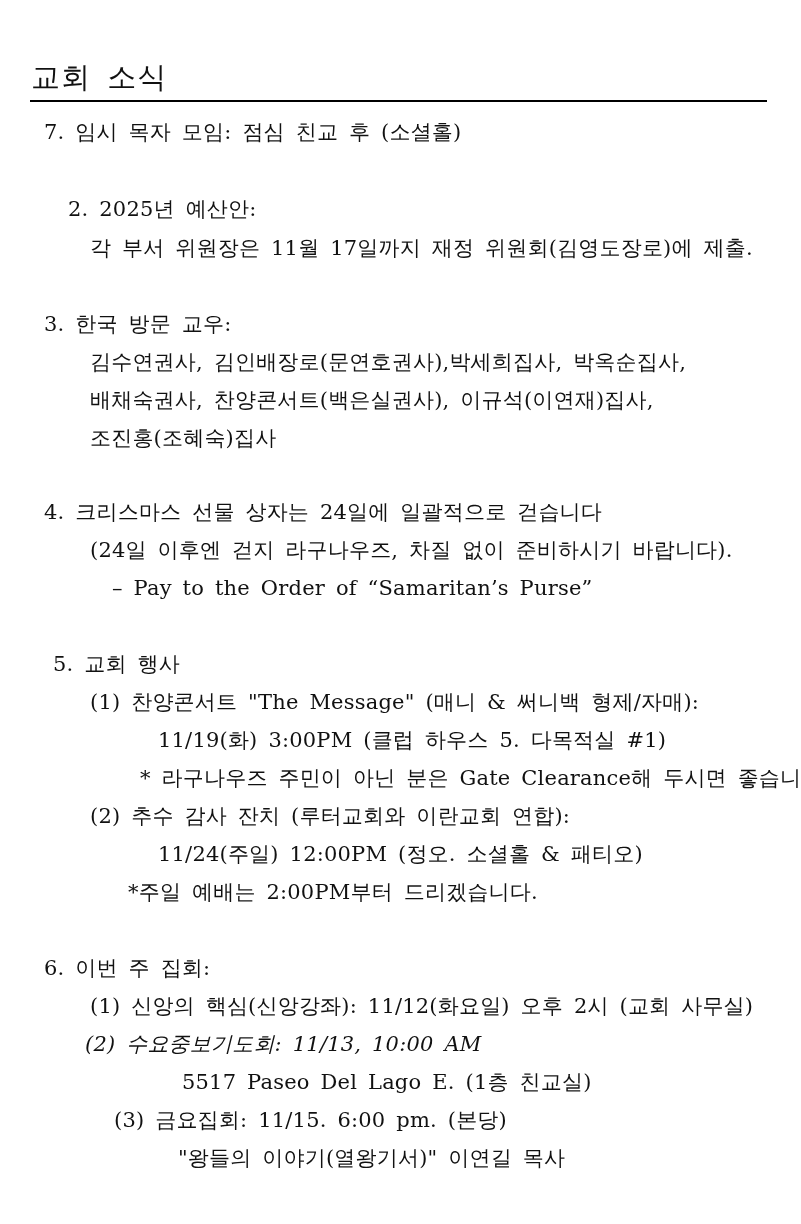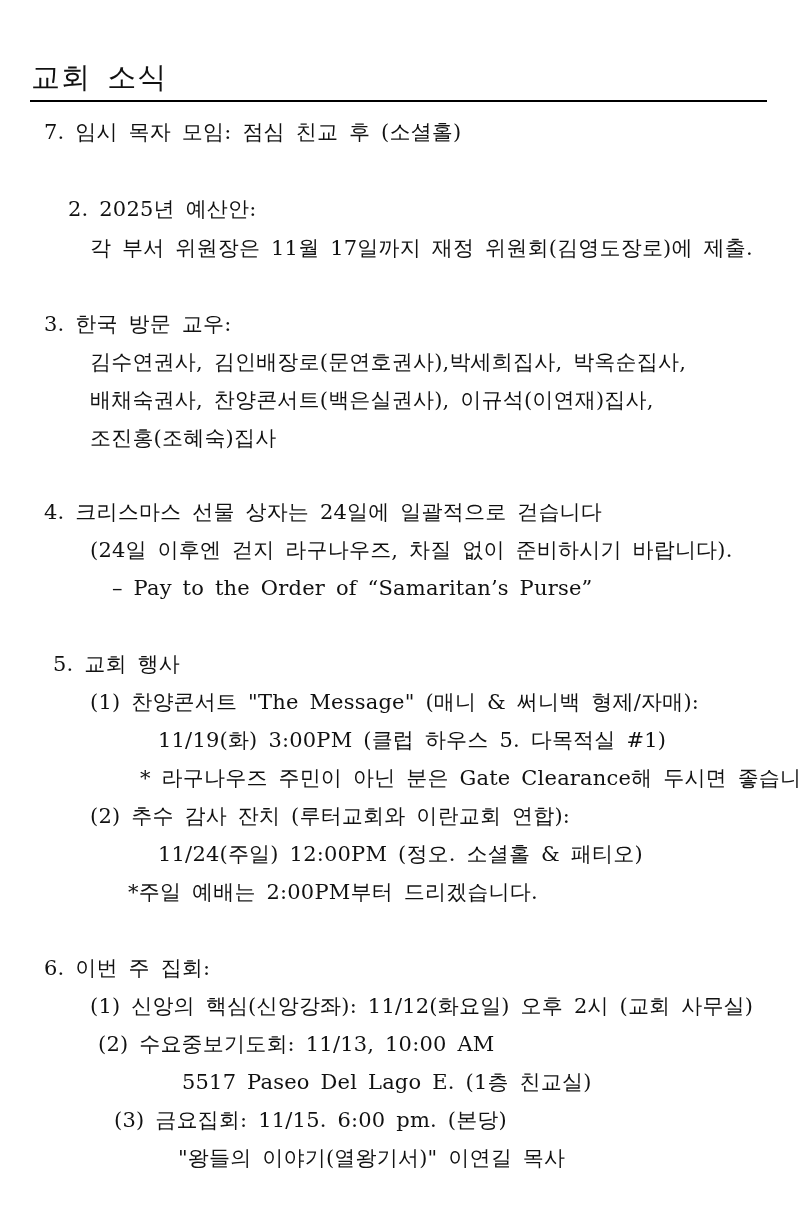--- a/index.html
+++ b/index.html
@@ -67,16 +67,16 @@
 <div class="line" style="left:44px; top:649px;margin-left:9px;">5. 교회 행사</div>
 <div class="line" style="left:90px; top:687px;">(1) 찬양콘서트 "The Message" (매니 &amp; 써니백 형제/자매):</div>
 <div class="line" style="left:158px; top:725px;">11/19(화) 3:00PM (클럽 하우스 5. 다목적실 #1)</div>
 <div class="line" style="left:140px; top:763px;">* 라구나우즈 주민이 아닌 분은 Gate Clearance해 두시면 좋습니다</div>
 <div class="line" style="left:90px; top:801px;">(2) 추수 감사 잔치 (루터교회와 이란교회 연합):</div>
 <div class="line" style="left:158px; top:839px;">11/24(주일) 12:00PM (정오. 소셜홀 &amp; 패티오)</div>
 <div class="line" style="left:128px; top:877px;">*주일 예배는 2:00PM부터 드리겠습니다.</div>
 
 <div class="line" style="left:44px; top:953px;text-align:center;">6. 이번 주 집회:</div>
 <div class="line" style="left:90px; top:991px;">(1) 신앙의 핵심(신앙강좌): 11/12(화요일) 오후 2시 (교회 사무실)</div>
-<div class="line" style="left:98px; top:1029px;">(2) 수요중보기도회: 11/13, 10:00 AM</div>
+<div class="line" style="left:85px; top:1029px;font-style:italic;">(2) 수요중보기도회: 11/13, 10:00 AM</div>
 <div class="line" style="left:182px; top:1067px;">5517 Paseo Del Lago E. (1층 친교실)</div>
 <div class="line" style="left:90px; top:1105px;margin-left:24px;">(3) 금요집회: 11/15. 6:00 pm. (본당)</div>
 <div class="line" style="left:178px; top:1143px;">"왕들의 이야기(열왕기서)" 이연길 목사</div>
 
 </body></html>

